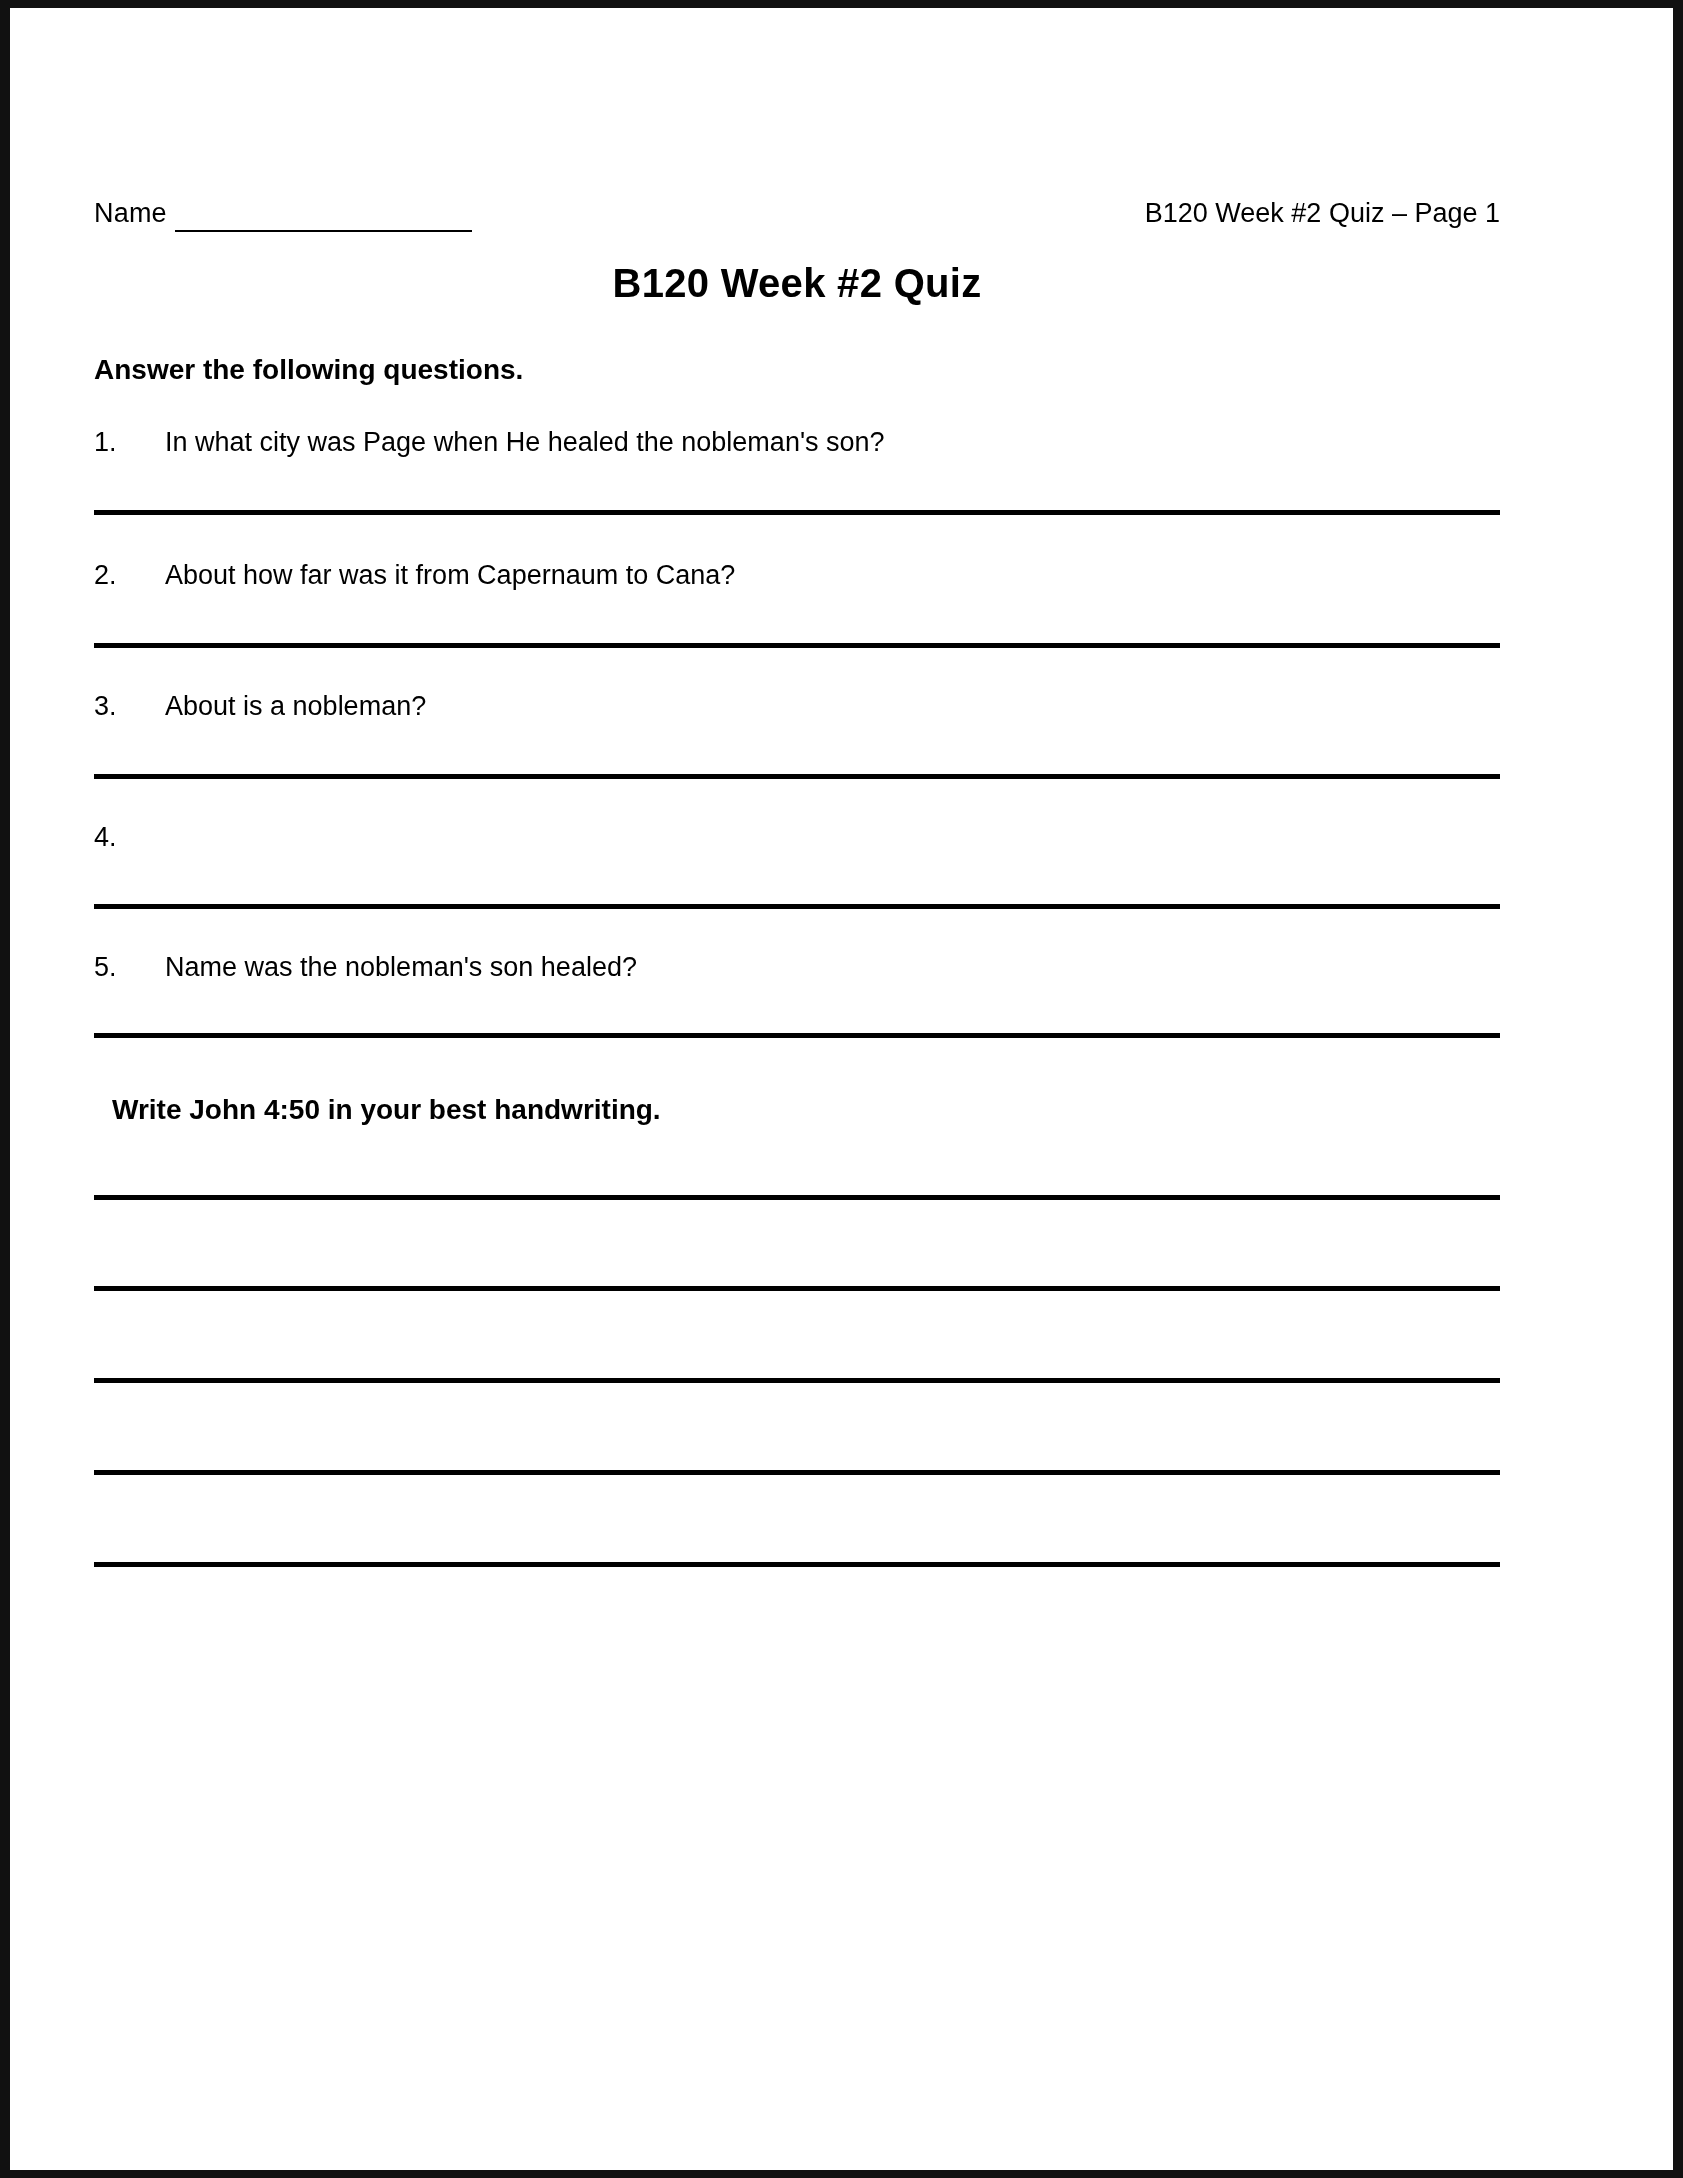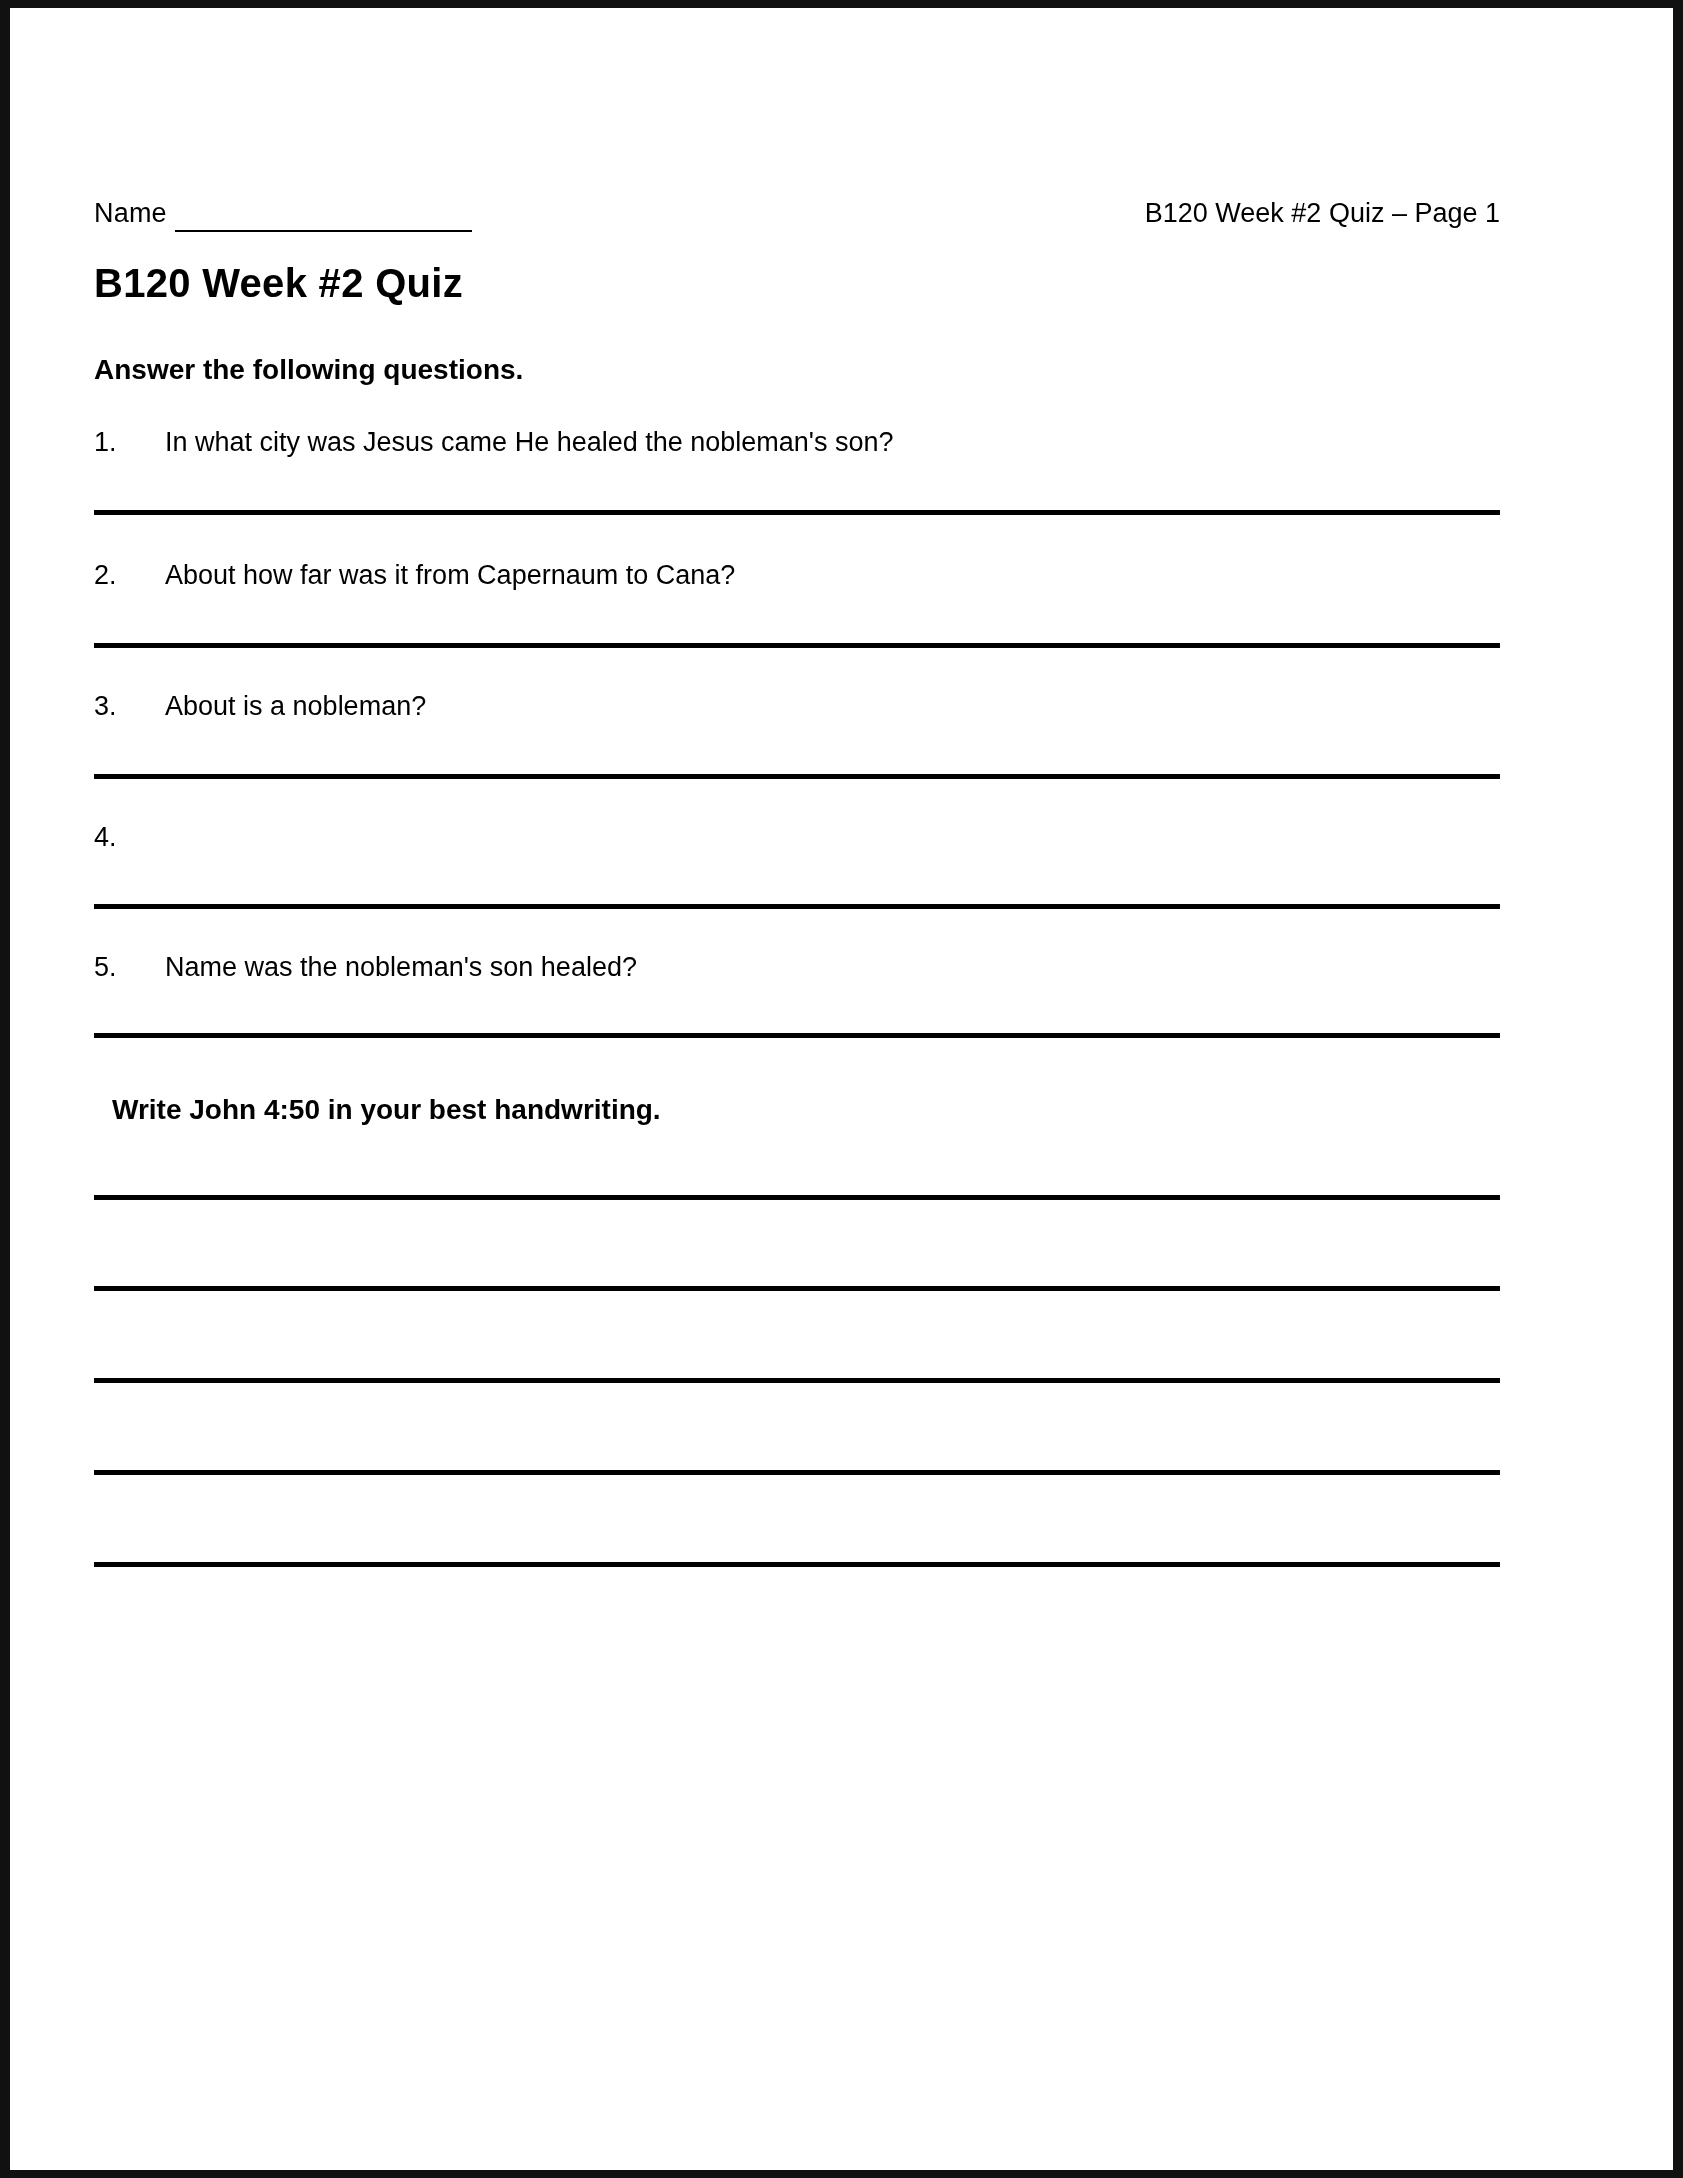--- a/index.html
+++ b/index.html
@@ -75,20 +75,21 @@
     text-align: center;
     white-space: nowrap;
   }
 
   
   .doc-title {
     position: absolute;
     left: 0;
     top: 246px;
     width: 1406px;
+    text-align: center;
     font-size: 40px;
     font-weight: bold;
     letter-spacing: 0.3px;
   }
 
   
   .section-heading {
     position: absolute;
     left: 0;
     top: 339px;
@@ -169,21 +170,21 @@
       <span class="name-blank"></span>
       <span class="header-right">B120 Week #2 Quiz – Page 1</span>
     </div>
 
     <div class="doc-title">B120 Week #2 Quiz</div>
 
     <div class="section-heading">Answer the following questions.</div>
 
     <div class="question" style="top:412px;">
       <span class="q-num">1.</span>
-      <span class="q-text">In what city was Jesus came He healed the nobleman's son?</span>
+      <span class="q-text">In what city was Page when He healed the nobleman's son?</span>
     </div>
     <div class="answer-rule" style="top:495px;"></div>
 
     <div class="question" style="top:545px;">
       <span class="q-num">2.</span>
       <span class="q-text">About how far was it from Capernaum to Cana?</span>
     </div>
     <div class="answer-rule" style="top:628px;"></div>
 
     <div class="question" style="top:676px;">

